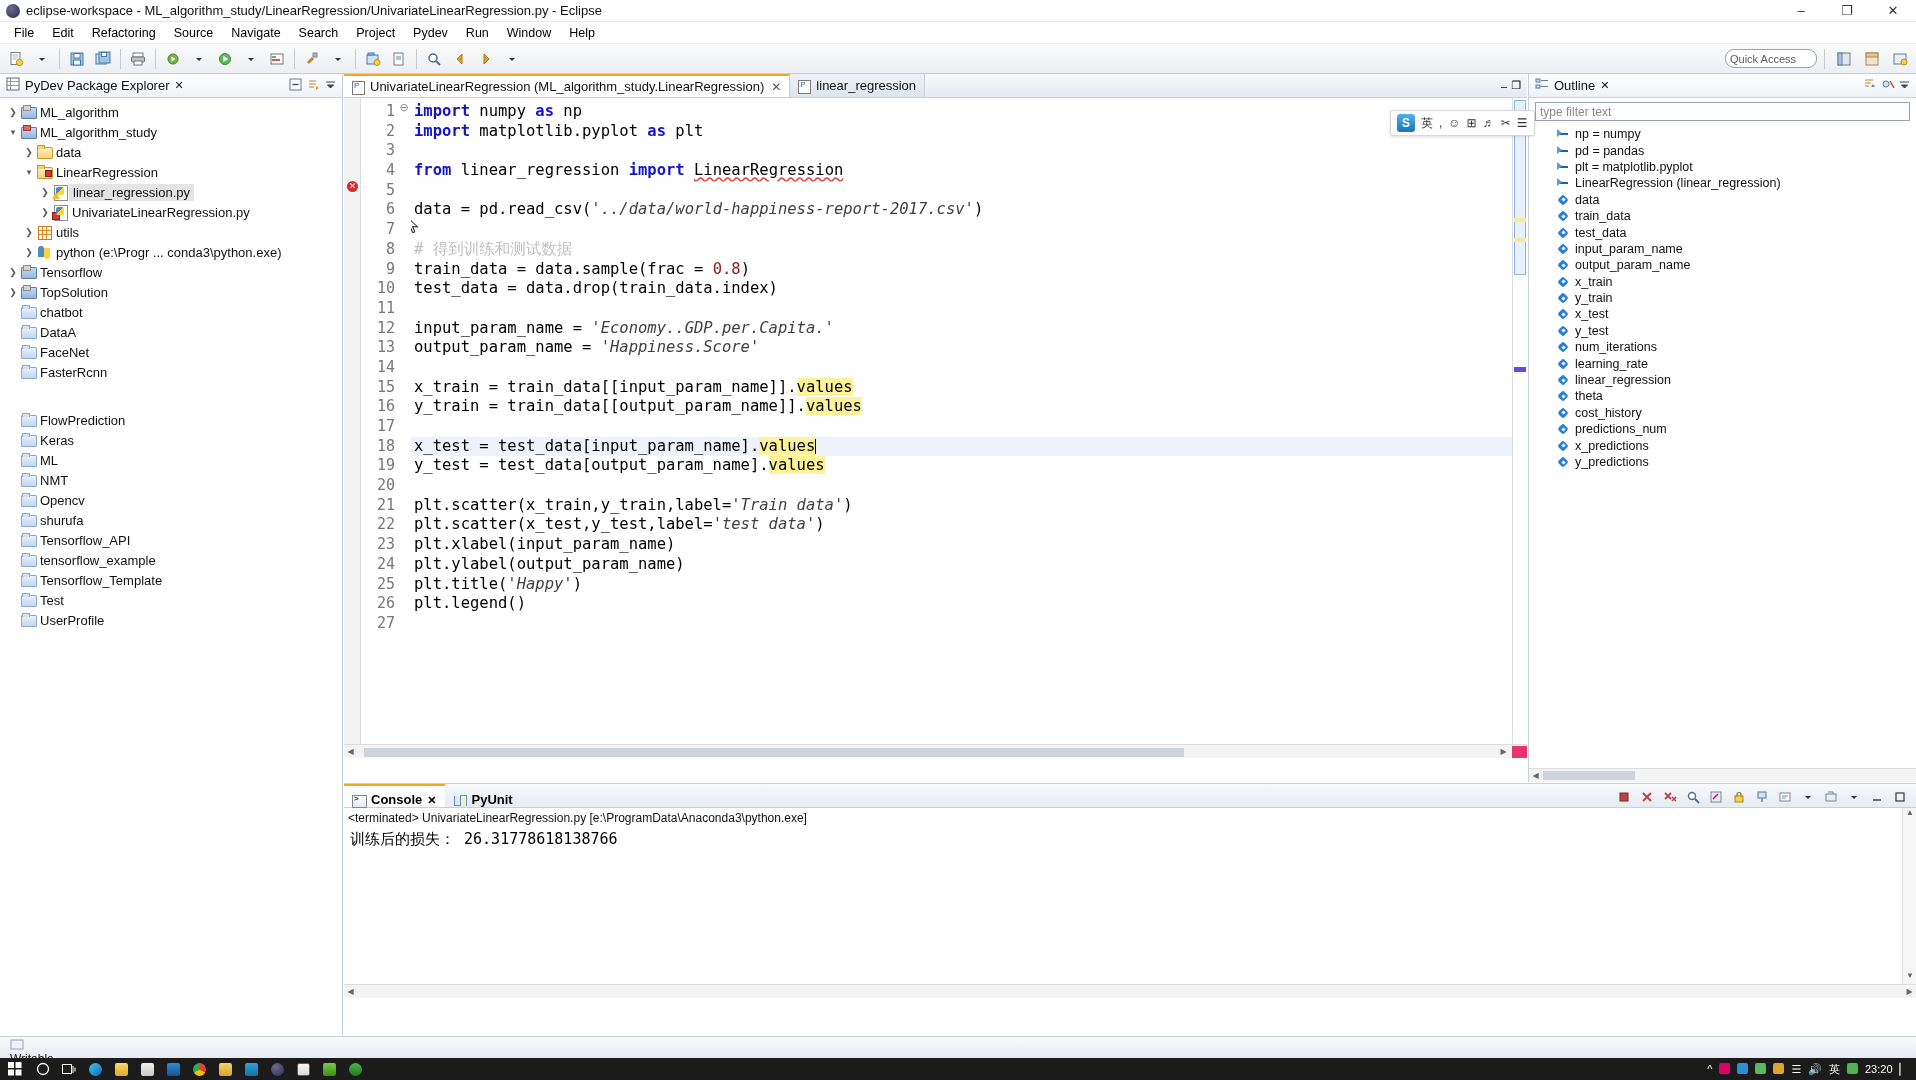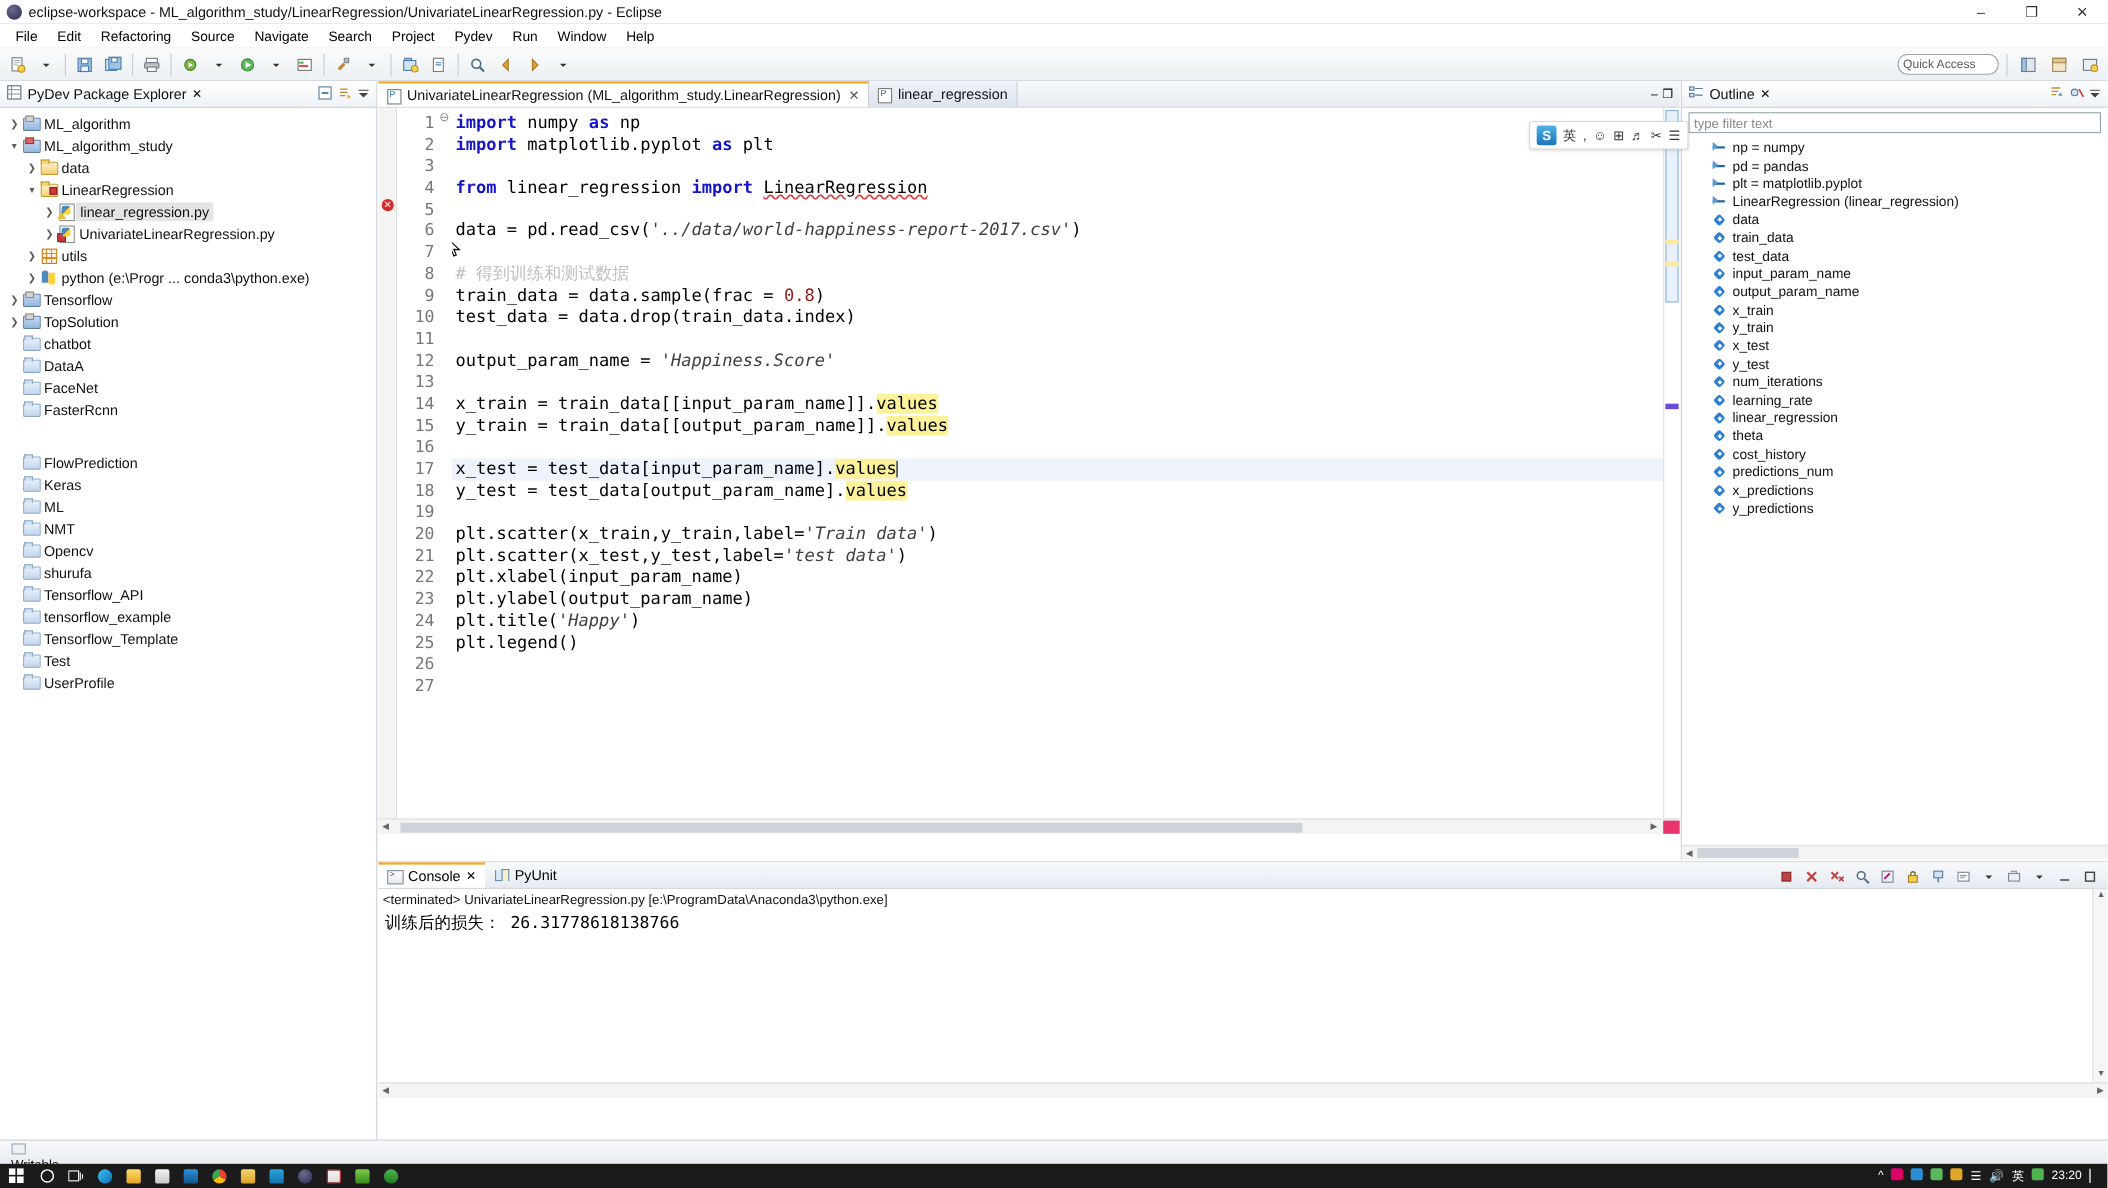--- a/index.html
+++ b/index.html
@@ -295,21 +295,21 @@
 
   
   .console {
     position: absolute; left: 344px; top: 709px; width: 1572px; height: 215px;
     background: #fff; border-top: 1px solid #c9d0d8;
   }
   .ctabstrip {
     height: 24px; display: flex; align-items: flex-end;
     background: linear-gradient(to bottom,#f7f9fb,#e6ebf1); border-bottom: 1px solid #c9d0d8;
   }
-  .ctab { height: 23px; display: flex; align-items: center; gap: 5px; padding: 0 8px; font-size: 13px; }
+  .ctab { height: 23px; display: flex; align-items: flex-end; gap: 5px; padding: 0 8px; font-size: 13px; font-weight: bold; }
   .ctab.active { background: #fff; border-top: 2px solid #f5a623; }
   .cicon {
     width: 14px; height: 13px; position: relative; flex: 0 0 14px;
   }
   .cicon::before {
     content: ""; position: absolute; left: 0; top: 1px; width: 13px; height: 11px;
     background: linear-gradient(to bottom,#fff,#e5eaf0); border: 1px solid #7f8a95;
   }
   .cicon::after {
     content: ">"; position: absolute; left: 2px; top: 0px; font-size: 8px; color: #333;
@@ -789,20 +789,21 @@
             <div class="cline"><span class="kw">import</span><span> matplotlib.pyplot </span><span class="kw">as</span><span> plt</span></div>
             <div class="cline"></div>
             <div class="cline"><span class="kw">from</span><span> linear_regression </span><span class="kw">import</span><span> </span><span class="err-underline">LinearRegression</span></div>
             <div class="cline"></div>
             <div class="cline"><span>data = pd.read_csv(</span><span class="str">'../data/world-happiness-report-2017.csv'</span><span>)</span></div>
             <div class="cline"></div>
             <div class="cline"><span class="cmt"># 得到训练和测试数据</span></div>
             <div class="cline"><span>train_data = data.sample(frac = </span><span class="num">0.8</span><span>)</span></div>
             <div class="cline"><span>test_data = data.drop(train_data.index)</span></div>
             <div class="cline"></div>
+            <div class="cline"><span>input_param_name = </span><span class="str">'Economy..GDP.per.Capita.'</span></div>
             <div class="cline"><span>output_param_name = </span><span class="str">'Happiness.Score'</span></div>
             <div class="cline"></div>
             <div class="cline"><span>x_train = train_data[[input_param_name]].</span><span class="hl">values</span></div>
             <div class="cline"><span>y_train = train_data[[output_param_name]].</span><span class="hl">values</span></div>
             <div class="cline"></div>
             <div class="cline cur"><span>x_test = test_data[input_param_name].</span><span class="hl">values</span><span class="caret"></span></div>
             <div class="cline"><span>y_test = test_data[output_param_name].</span><span class="hl">values</span></div>
             <div class="cline"></div>
             <div class="cline"><span>plt.scatter(x_train,y_train,label=</span><span class="str">'Train data'</span><span>)</span></div>
             <div class="cline"><span>plt.scatter(x_test,y_test,label=</span><span class="str">'test data'</span><span>)</span></div>

